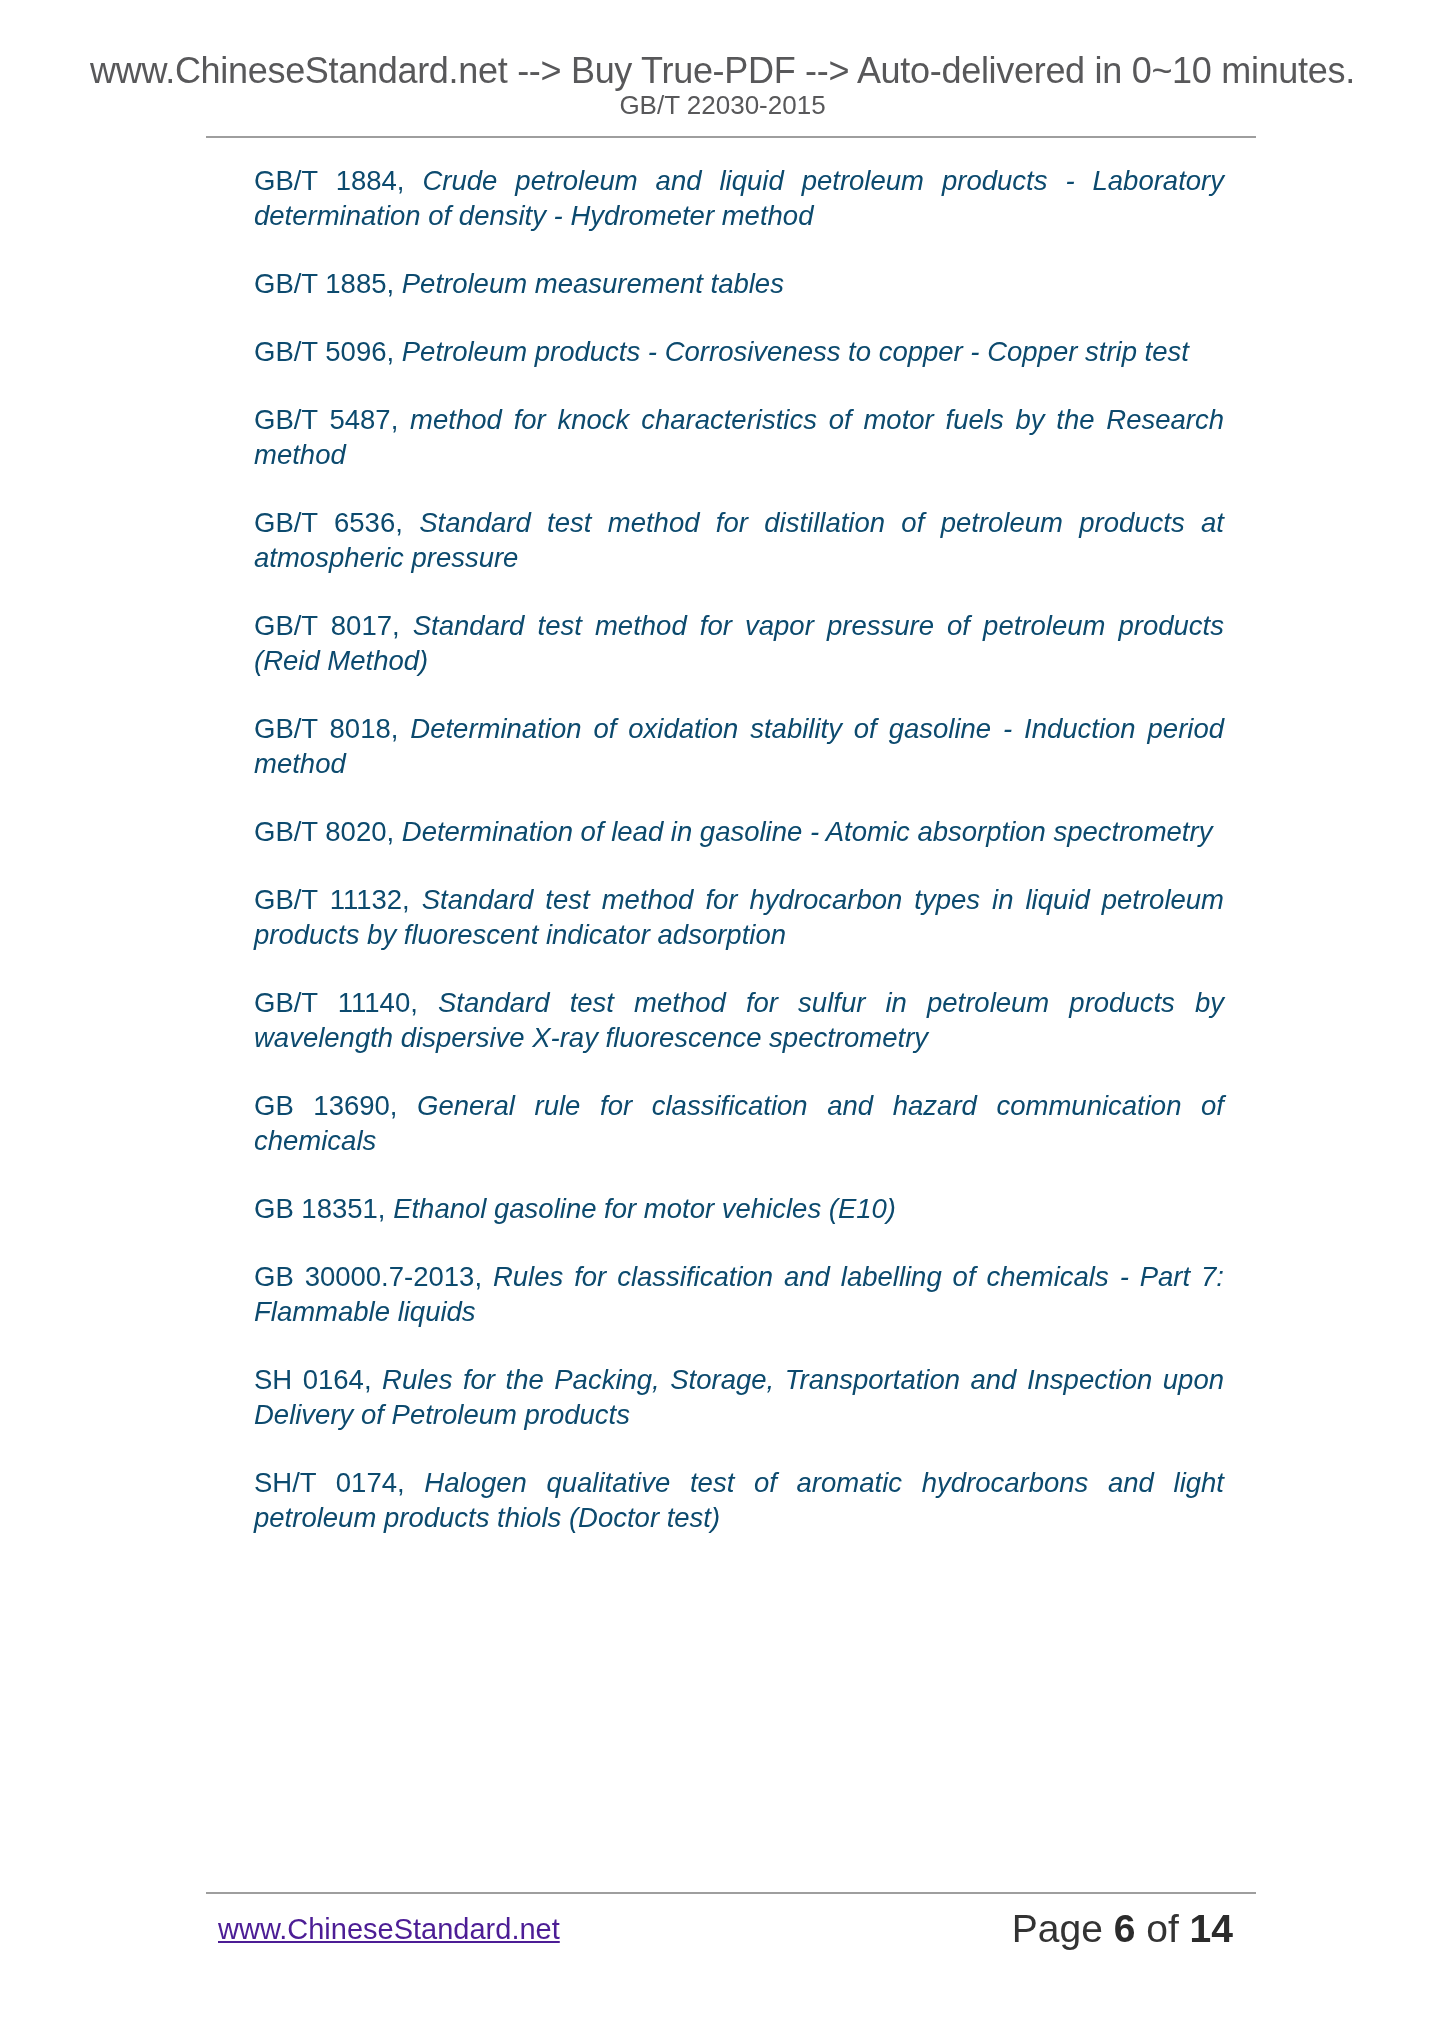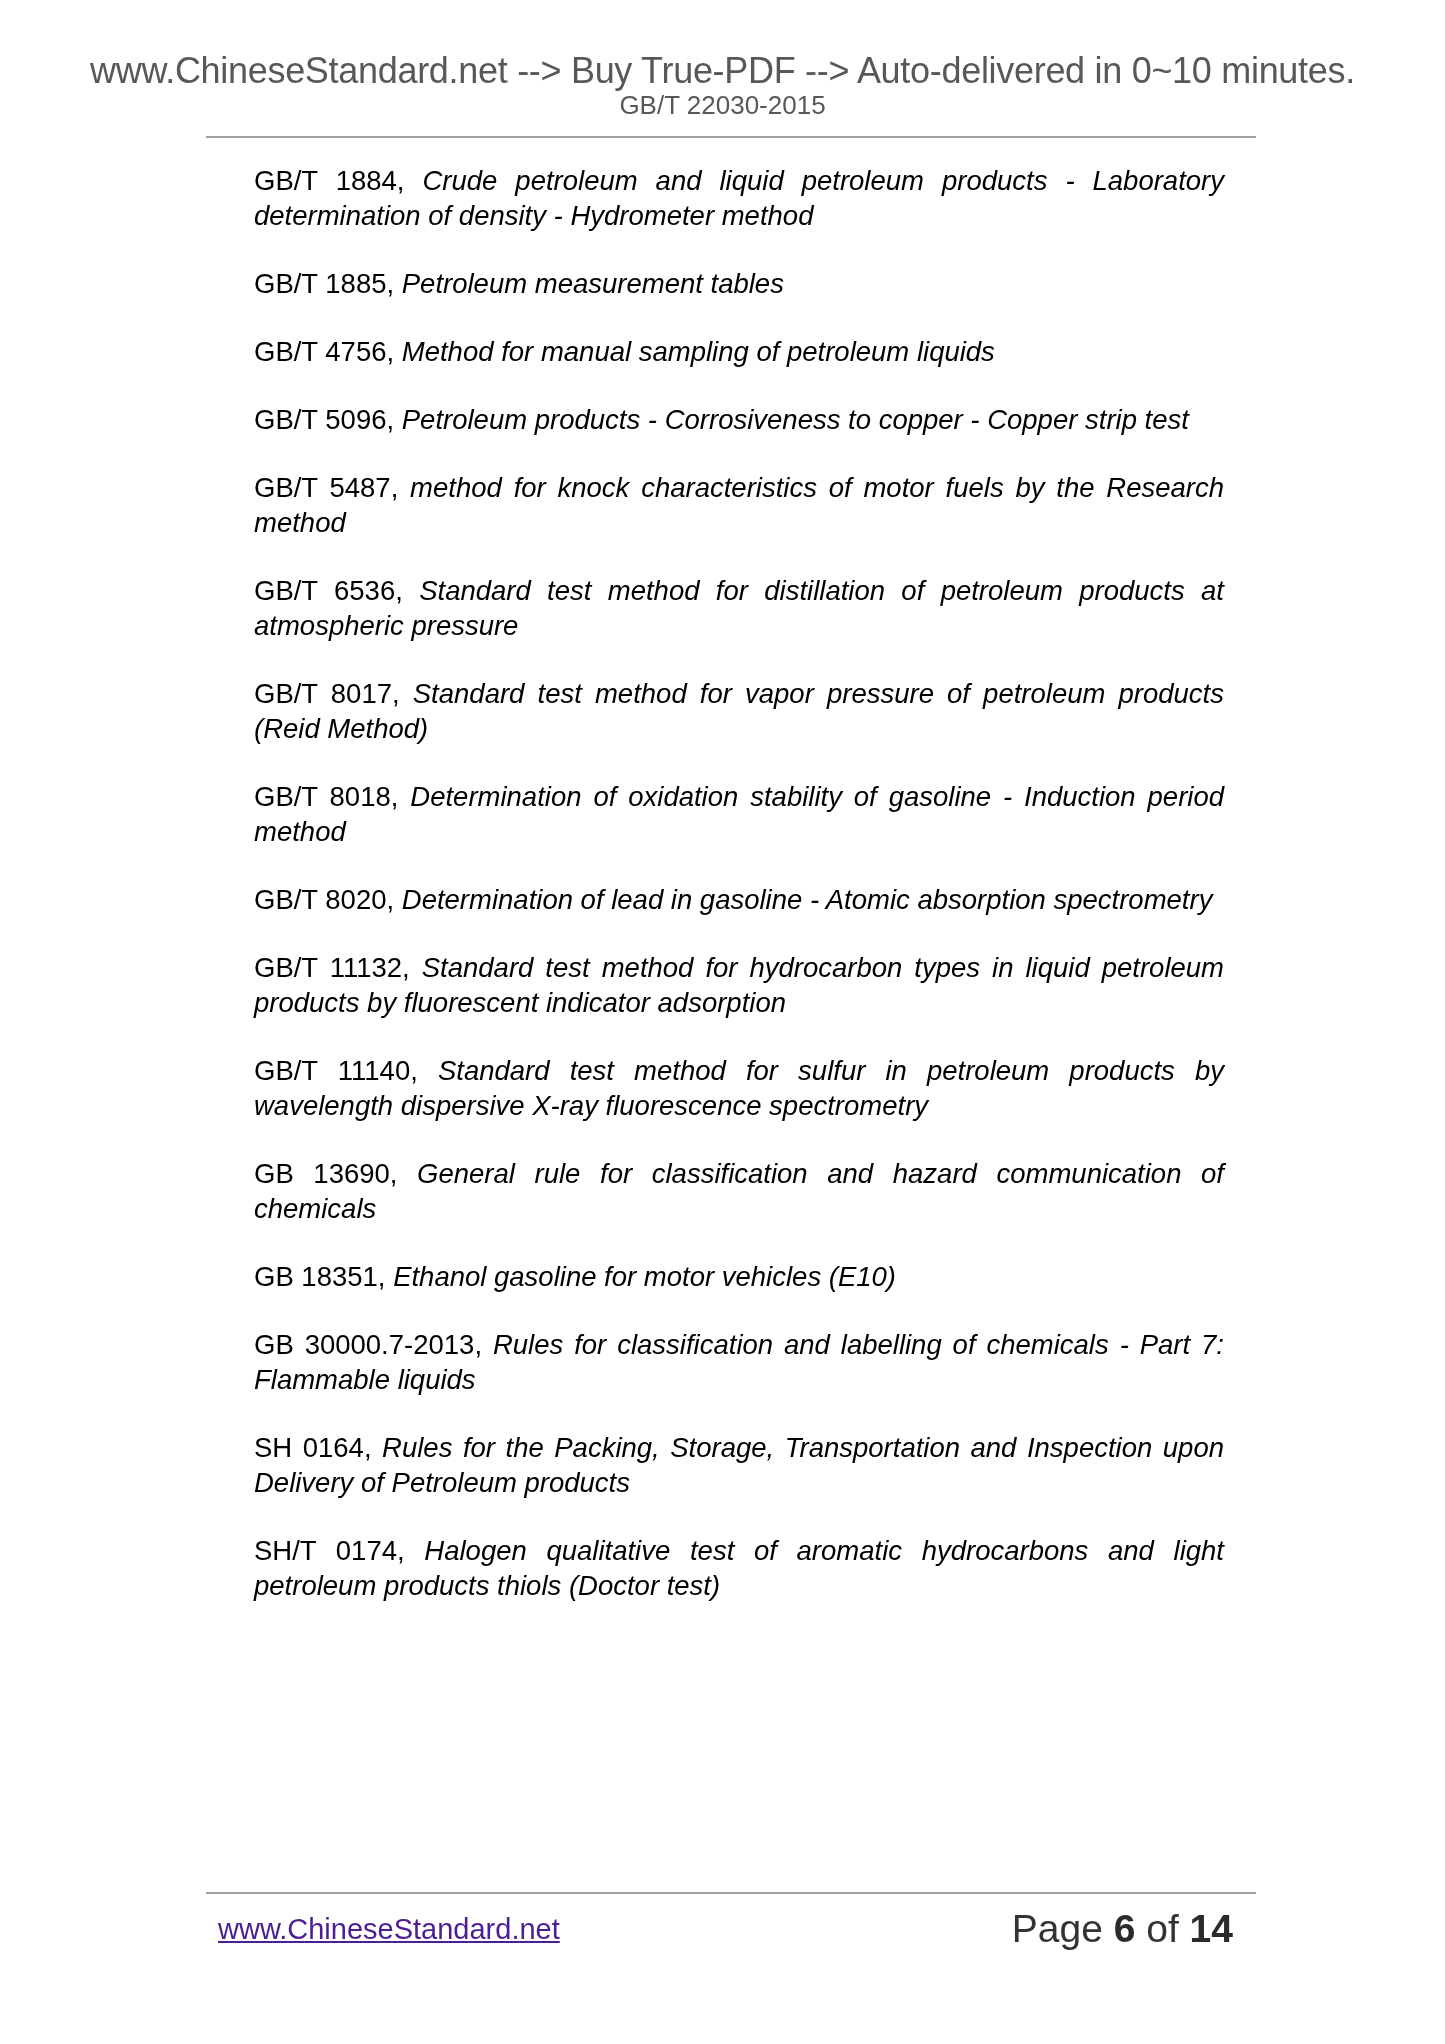--- a/index.html
+++ b/index.html
@@ -41,21 +41,21 @@
     height: 2px;
     background: #9e9e9e;
   }
   .rule.top { top: 136px; }
   .rule.bottom { top: 1892px; }
   .content {
     position: absolute;
     left: 254px;
     top: 163px;
     width: 970px;
-    color: #000000;
+    color: #0c4a6e;
     font-size: 27.5px;
     line-height: 35px;
   }
   .content p.ref {
     margin: 0 0 33px 0;
     text-align: justify;
   }
   .content .code { font-style: normal; }
   .content .title { font-style: italic; }
   .footer-link {
@@ -87,21 +87,20 @@
   <div class="hdr">
     <div class="banner">www.ChineseStandard.net --&gt; Buy True-PDF --&gt; Auto-delivered in 0~10 minutes.</div>
     <div class="docnum">GB/T 22030-2015</div>
   </div>
 
   <div class="rule top"></div>
 
   <div class="content" id="refs">
       <p class="ref"><span class="code">GB/T 1884,</span> <em class="title">Crude petroleum and liquid petroleum products - Laboratory determination of density - Hydrometer method</em></p>
       <p class="ref"><span class="code">GB/T 1885,</span> <em class="title">Petroleum measurement tables</em></p>
-      <p class="ref"><span class="code">GB/T 4756,</span> <em class="title">Method for manual sampling of petroleum liquids</em></p>
       <p class="ref"><span class="code">GB/T 5096,</span> <em class="title">Petroleum products - Corrosiveness to copper - Copper strip test</em></p>
       <p class="ref"><span class="code">GB/T 5487,</span> <em class="title">method for knock characteristics of motor fuels by the Research method</em></p>
       <p class="ref"><span class="code">GB/T 6536,</span> <em class="title">Standard test method for distillation of petroleum products at atmospheric pressure</em></p>
       <p class="ref"><span class="code">GB/T 8017,</span> <em class="title">Standard test method for vapor pressure of petroleum products (Reid Method)</em></p>
       <p class="ref"><span class="code">GB/T 8018,</span> <em class="title">Determination of oxidation stability of gasoline - Induction period method</em></p>
       <p class="ref"><span class="code">GB/T 8020,</span> <em class="title">Determination of lead in gasoline - Atomic absorption spectrometry</em></p>
       <p class="ref"><span class="code">GB/T 11132,</span> <em class="title">Standard test method for hydrocarbon types in liquid petroleum products by fluorescent indicator adsorption</em></p>
       <p class="ref"><span class="code">GB/T 11140,</span> <em class="title">Standard test method for sulfur in petroleum products by wavelength dispersive X-ray fluorescence spectrometry</em></p>
       <p class="ref"><span class="code">GB 13690,</span> <em class="title">General rule for classification and hazard communication of chemicals</em></p>
       <p class="ref"><span class="code">GB 18351,</span> <em class="title">Ethanol gasoline for motor vehicles (E10)</em></p>

